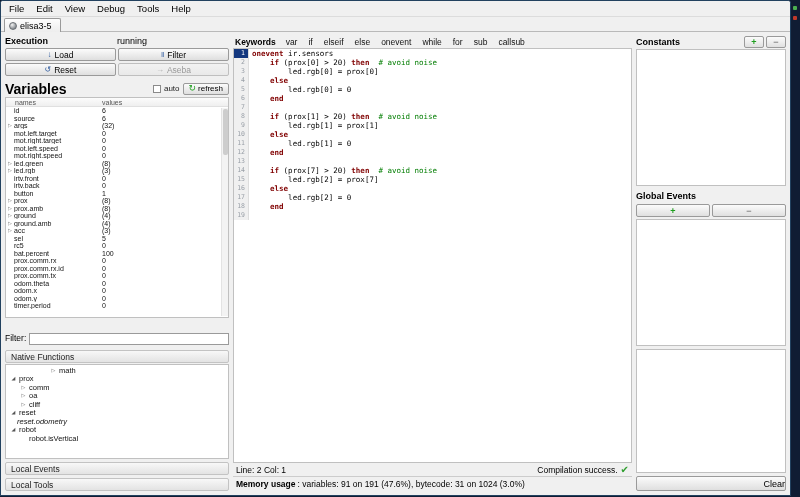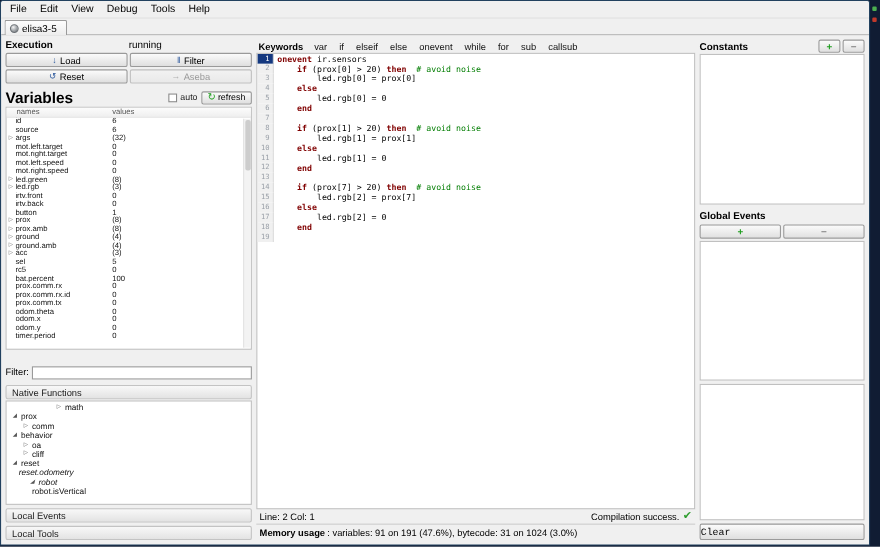--- a/index.html
+++ b/index.html
@@ -129,22 +129,22 @@
     font-size:9px; line-height:1; }
   .plus-glyph { color:#1e9e1e; font-weight:bold; }
   .minus-glyph { color:#888; font-weight:bold; }
   .rp-box { background:#fff; border:1px solid #c0c0c0; }
   .constants-box { height:137px; flex:0 0 137px; margin-bottom:3px; }
   .rp-btnrow { display:flex; gap:2px; margin:1px 0 2px 0; }
   .rp-btnrow .wide-btn { flex:1; height:13px; display:flex; align-items:center; justify-content:center;
     background:linear-gradient(180deg,#fbfbfb,#e0e0e0); border:1px solid #9a9a9a; border-radius:2px; font-size:9px; }
   .events-box { height:127px; flex:0 0 127px; margin-bottom:3px; }
   .log-box { flex:1; min-height:0; margin-bottom:3px; }
-  .clear-btn { height:15px; flex:0 0 15px; display:flex; align-items:center; justify-content:flex-start;
-    background:linear-gradient(180deg,#fbfbfb,#dfdfdf); border:1px solid #9a9a9a; border-radius:2px; font-size:9px;font-family:Liberation Mono, monospace; }
+  .clear-btn { height:15px; flex:0 0 15px; display:flex; align-items:center; justify-content:flex-end;
+    background:linear-gradient(180deg,#fbfbfb,#dfdfdf); border:1px solid #9a9a9a; border-radius:2px; font-size:9px; }
 </style>
 </head>
 <body>
 
 <div class="desktop-dot" style="right:3px; top:6px; background:#4caf50;"></div>
 <div class="desktop-dot" style="right:3px; top:16px; background:#c0392b;"></div>
 
 <div class="window">
 
 
@@ -362,41 +362,37 @@
             <span>math</span>
           </div>
           <div class="tree-item" style="padding-left: 4px;">
             <span class="tri">◢</span>
             <span>prox</span>
           </div>
           <div class="tree-item" style="padding-left: 14px;">
             <span class="tri">▷</span>
             <span>comm</span>
           </div>
-          <div class="tree-item" style="padding-left: 4px;">
-            <span class="tri">◢</span>
-            <span>behavior</span>
-          </div>
           <div class="tree-item" style="padding-left: 14px;">
             <span class="tri">▷</span>
             <span>oa</span>
           </div>
           <div class="tree-item" style="padding-left: 14px;">
             <span class="tri">▷</span>
             <span>cliff</span>
           </div>
           <div class="tree-item" style="padding-left: 4px;">
             <span class="tri">◢</span>
             <span>reset</span>
           </div>
           <div class="tree-item" style="padding-left: 2px; font-style: italic;">
             <span class="tri"></span>
             <span>reset.odometry</span>
           </div>
-          <div class="tree-item" style="padding-left: 20px; font-style: italic;">
+          <div class="tree-item" style="padding-left: 4px;">
             <span class="tri">◢</span>
             <span>robot</span>
           </div>
           <div class="tree-item" style="padding-left: 14px;">
             <span class="tri"></span>
             <span>robot.isVertical</span>
           </div>
         </div>
 
       <div class="section-header">

